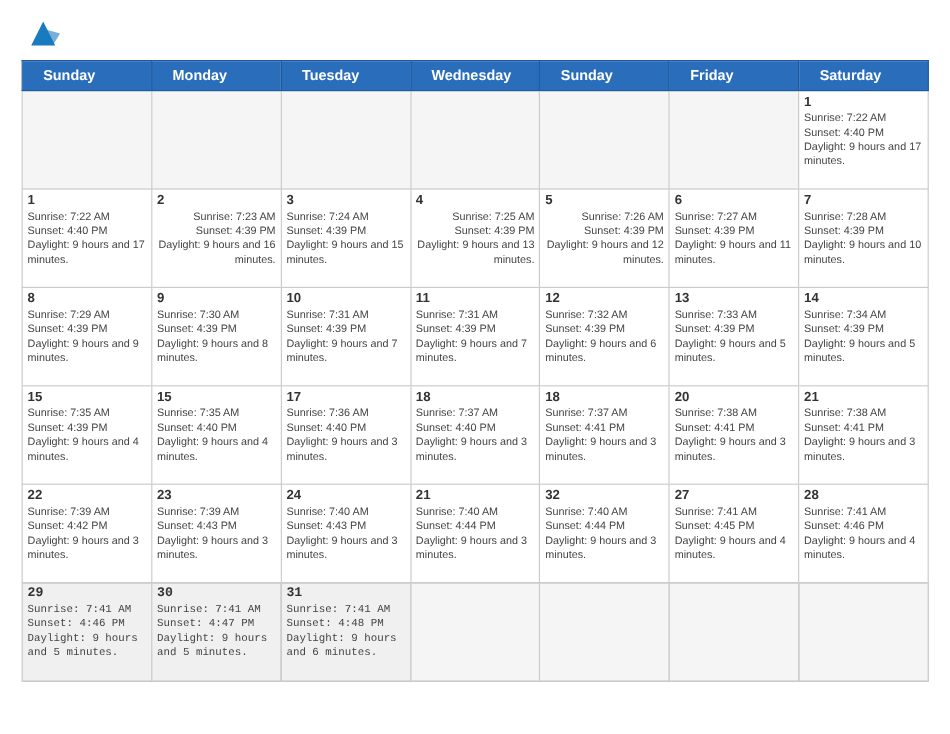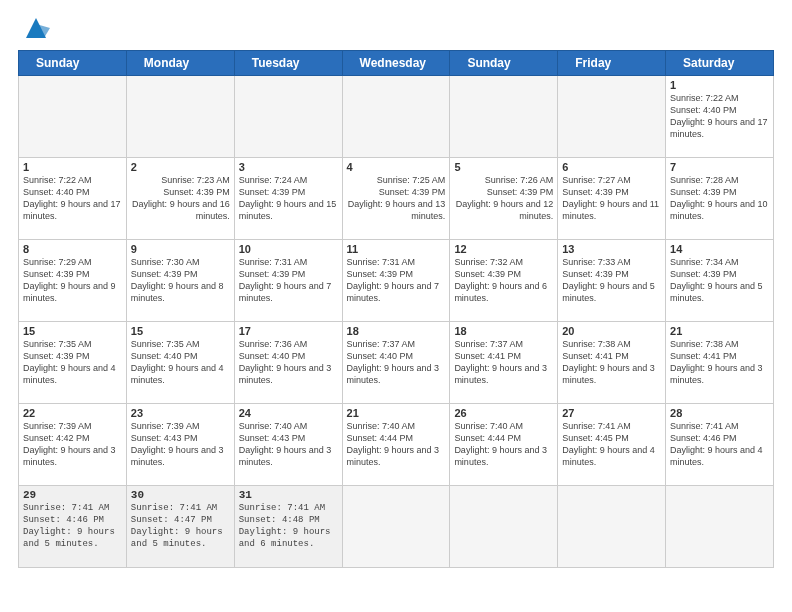--- a/index.html
+++ b/index.html
@@ -298,21 +298,21 @@
 Sunset: 4:43 PM
 Daylight: 9 hours and 3 minutes.</div>
           </td>
           <td>
             <span class="day-num">21</span>
             <div class="cell-content" style="white-space: pre-line;">Sunrise: 7:40 AM
 Sunset: 4:44 PM
 Daylight: 9 hours and 3 minutes.</div>
           </td>
           <td>
-            <span class="day-num">26</span>
+            <span class="day-num">32</span>
             <div class="cell-content" style="white-space: pre-line;">Sunrise: 7:40 AM
 Sunset: 4:44 PM
 Daylight: 9 hours and 3 minutes.</div>
           </td>
           <td>
             <span class="day-num">27</span>
             <div class="cell-content" style="white-space: pre-line;">Sunrise: 7:41 AM
 Sunset: 4:45 PM
 Daylight: 9 hours and 4 minutes.</div>
           </td>

